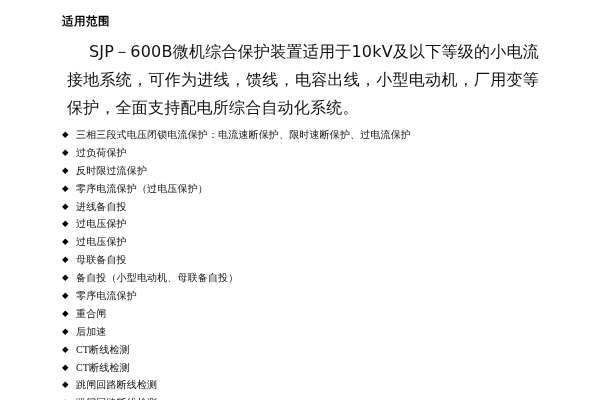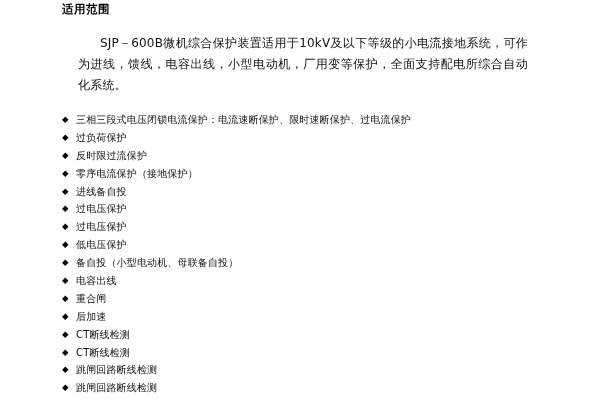--- a/index.html
+++ b/index.html
@@ -12,40 +12,40 @@
     background: #ffffff;
     font-family: "DejaVu Sans", "Liberation Sans", sans-serif;
     color: #1a1a1a;
     overflow: hidden;
   }
   .page {
     position: relative;
     width: 600px;
     height: 400px;
     box-sizing: border-box;
-    padding: 2px 56px 0 62px;
+    padding: 14px 56px 0 62px;
   }
   .section-heading {
     font-size: 11.5px;
     font-weight: bold;
     color: #000000;
     letter-spacing: 0.5px;
     margin: 0 0 9px 0;
     line-height: 1.3;
   }
   .section-heading.second {
     margin-top: 26px;
     margin-bottom: 12px;
   }
   .para {
-    font-size: 12px;
+    font-size: 16px;
     line-height: 1.75;
     color: #111111;
     text-align: justify;
-    margin: 16px;
+    margin: 5px;
     letter-spacing: 0.2px;
   }
   .para .indent {
     display: inline-block;
     width: 22px;
   }
   .feature-list {
     list-style: none;
     margin: 0;
     padding: 0;
@@ -63,20 +63,21 @@
     width: 14px;
     font-size: 8.5px;
     line-height: 1.75;
     color: #000000;
     text-align: left;
     transform: translateY(0px);
   }
   .feature-text {
     flex: 1 1 auto;
     color: #111111;
+    font-family: Liberation Serif, serif;
   }
   .gutter-left {
     position: absolute;
     left: 0;
     top: 0;
     width: 4px;
     height: 400px;
     background: #ffffff;
   }
 </style>
@@ -100,45 +101,45 @@
     <li class="feature-item">
       <span class="bullet">◆</span>
       <span class="feature-text">过负荷保护</span>
     </li>
     <li class="feature-item">
       <span class="bullet">◆</span>
       <span class="feature-text">反时限过流保护</span>
     </li>
     <li class="feature-item">
       <span class="bullet">◆</span>
-      <span class="feature-text">零序电流保护（接地保护）</span>
+      <span class="feature-text">零序电流保护（过电压保护）</span>
     </li>
     <li class="feature-item">
       <span class="bullet">◆</span>
       <span class="feature-text">进线备自投</span>
     </li>
     <li class="feature-item">
       <span class="bullet">◆</span>
       <span class="feature-text">过电压保护</span>
     </li>
     <li class="feature-item">
       <span class="bullet">◆</span>
       <span class="feature-text">过电压保护</span>
     </li>
     <li class="feature-item">
       <span class="bullet">◆</span>
-      <span class="feature-text">低电压保护</span>
+      <span class="feature-text">母联备自投</span>
     </li>
     <li class="feature-item">
       <span class="bullet">◆</span>
       <span class="feature-text">备自投（小型电动机、母联备自投）</span>
     </li>
     <li class="feature-item">
       <span class="bullet">◆</span>
-      <span class="feature-text">电容出线</span>
+      <span class="feature-text">零序电流保护</span>
     </li>
     <li class="feature-item">
       <span class="bullet">◆</span>
       <span class="feature-text">重合闸</span>
     </li>
     <li class="feature-item">
       <span class="bullet">◆</span>
       <span class="feature-text">后加速</span>
     </li>
     <li class="feature-item">

